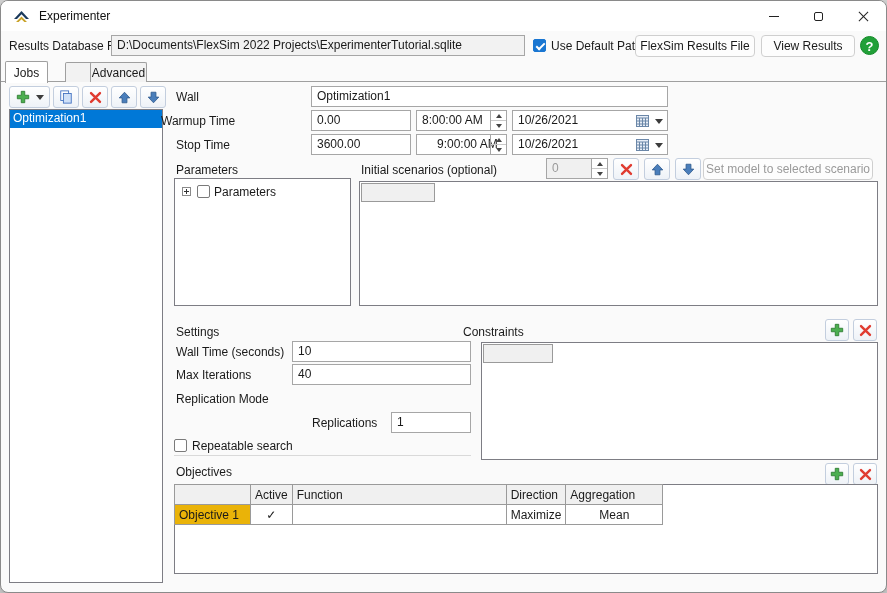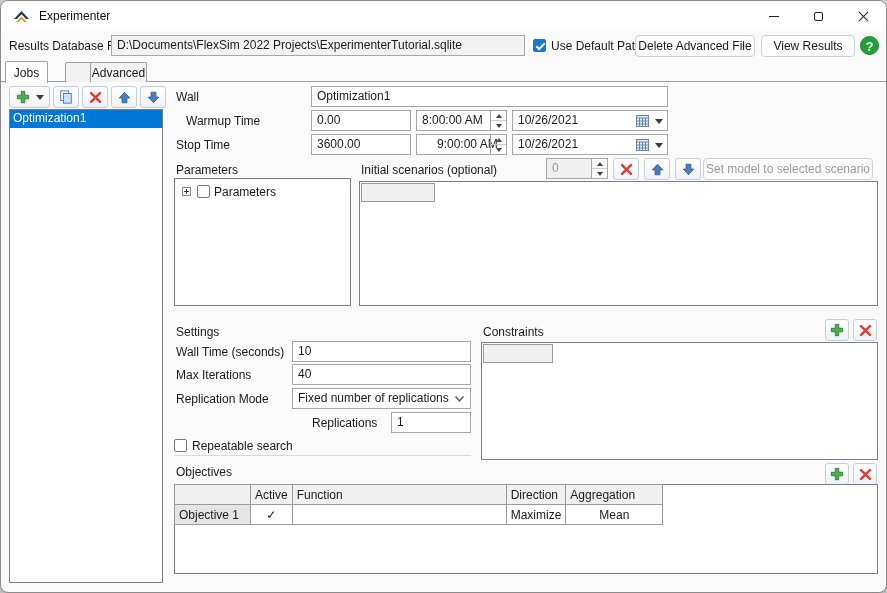--- a/index.html
+++ b/index.html
@@ -47,21 +47,21 @@
   .list-item { height:18px; padding:1px 3px 0 3px; white-space:nowrap; }
   .list-item.selected { background:#0078d7; color:#fff; }
   
   .expander { position:absolute; width:9px; height:9px; border:1px solid #8a8a8a; background:#fff; }
   .expander:before { content:""; position:absolute; left:1px; top:3px; width:5px; height:1px; background:#333; }
   .expander:after { content:""; position:absolute; left:3px; top:1px; width:1px; height:5px; background:#333; }
   
   table.grid { border-collapse:collapse; table-layout:fixed; }
   table.grid td, table.grid th { border:1px solid #9a9a9a; height:20px; font-weight:normal; font-size:12px; padding:0 4px; text-align:left; white-space:nowrap; overflow:hidden; }
   table.grid th { background:#f0f0f0; }
-  table.grid td.rowhdr { background:#e5e5e5; }
+  table.grid td.rowhdr { background:#eab308; }
   table.grid td.c { text-align:center; }
   .icon-svg { display:block; }
   .disabled-text { color:#9a9a9a; }
   .help-btn { position:absolute; width:19px; height:19px; border-radius:50%; background:#21a038; color:#fff; font-weight:bold; font-size:13px; text-align:center; padding-top:2px; border:1px solid #128a28; }
   .sep-line { position:absolute; border-bottom:1px solid #d9d9d9; }
 </style>
 </head>
 <body>
 
 <div class="win">
@@ -82,21 +82,21 @@
       <div class="wc">
           <span class="close-glyph"></span>
         </div>
     </div>
   </div>
 
   <span class="lbl" style="left:8px; top:38px;">Results Database File</span>
   <div class="tb" style="left:110px; top:34px; width:414px; background:#f2f2f2;">D:\Documents\FlexSim 2022 Projects\ExperimenterTutorial.sqlite</div>
   <span class="chk checked" style="left:532px; top:38px;"></span>
   <span class="lbl" style="left:550px; top:38px;">Use Default Path</span>
-  <div class="btn" style="left:634px; top:34px; width:120px;">Delete Advanced File</div>
+  <div class="btn" style="left:634px; top:34px; width:120px;">FlexSim Results File</div>
   <div class="btn" style="left:760px; top:34px; width:94px;">View Results</div>
   <div class="help-btn" style="left:859px; top:35px;">?</div>
 
   <div class="tabrow">
     <div class="tab active" style="left:4px; width:43px;">Jobs</div>
     <div class="tab" style="left:64px; width:42px;padding-left:40px;">Run</div>
     <div class="tab" style="left:89px; width:57px;">Advanced</div>
   </div>
 
   <div class="tbtn" style="left:8px; top:85px; width:41px;">
@@ -127,21 +127,21 @@
     </svg>
   </div>
 
   <div class="panel" style="left:8px; top:108px; width:154px; height:474px;">
     <div class="list-item selected">Optimization1</div>
   </div>
 
   <span class="lbl" style="left:175px; top:89px;">Wall</span>
   <div class="tb" style="left:310px; top:85px; width:357px;">Optimization1</div>
 
-  <span class="lbl" style="left:185px; top:113px;">Warmup Time</span>
+  <span class="lbl" style="left:160px; top:113px;">Warmup Time</span>
   <div class="tb" style="left:310px; top:109px; width:100px;">0.00</div>
   <div class="tb" style="left:415px; top:109px; width:91px; padding-right:18px;">
     <span>8:00:00 AM</span>
     <span class="spinbox">
       <span class="spin-half up">
           <span class="tri-up"></span>
         </span>
       <span class="spin-half">
           <span class="tri-dn"></span>
         </span>
@@ -221,35 +221,29 @@
 
   <span class="lbl" style="left:175px; top:324px;">Settings</span>
 
   <span class="lbl" style="left:175px; top:344px;">Wall Time (seconds)</span>
   <div class="tb" style="left:291px; top:340px; width:179px;">10</div>
 
   <span class="lbl" style="left:175px; top:367px;">Max Iterations</span>
   <div class="tb" style="left:291px; top:363px; width:179px;">40</div>
 
   <span class="lbl" style="left:175px; top:391px;">Replication Mode</span>
-  <div class="tb" style="left:291px; top:387px; width:179px; padding-right:20px;">
-    <span>Fixed number of replications</span>
-    <svg style="position:absolute; right:6px; top:7px;" width="9" height="6" viewBox="0 0 9 6">
-      <path d="M0.5 0.5 L4.5 5 L8.5 0.5" fill="none" stroke="#555" stroke-width="1.3"></path>
-    </svg>
-  </div>
 
   <span class="lbl" style="left:311px; top:415px;">Replications</span>
   <div class="tb" style="left:390px; top:411px; width:80px;">1</div>
 
   <span class="chk" style="left:173px; top:438px;"></span>
   <span class="lbl" style="left:191px; top:438px;">Repeatable search</span>
   <div class="sep-line" style="left:173px; top:454px; width:297px;"></div>
 
-  <span class="lbl" style="left:482px; top:324px;text-align:center;">Constraints</span>
+  <span class="lbl" style="left:462px; top:324px;text-align:center;">Constraints</span>
   <div class="tbtn" style="left:824px; top:318px; width:24px;">
     <svg class="icon-svg" width="14" height="14" viewBox="0 0 16 16">
       <path d="M6 1.5h4v4.5h4.5v4H10v4.5H6V10H1.5V6H6z" fill="#4caf50" stroke="#2e7d32" stroke-width="1"></path>
     </svg>
   </div>
   <div class="tbtn" style="left:852px; top:318px; width:24px;">
     <svg class="icon-svg" width="13" height="13" viewBox="0 0 16 16">
       <path d="M2.5 2.5 L13.5 13.5 M13.5 2.5 L2.5 13.5" stroke="#e03c31" stroke-width="3" stroke-linecap="round"></path>
     </svg>
   </div>

